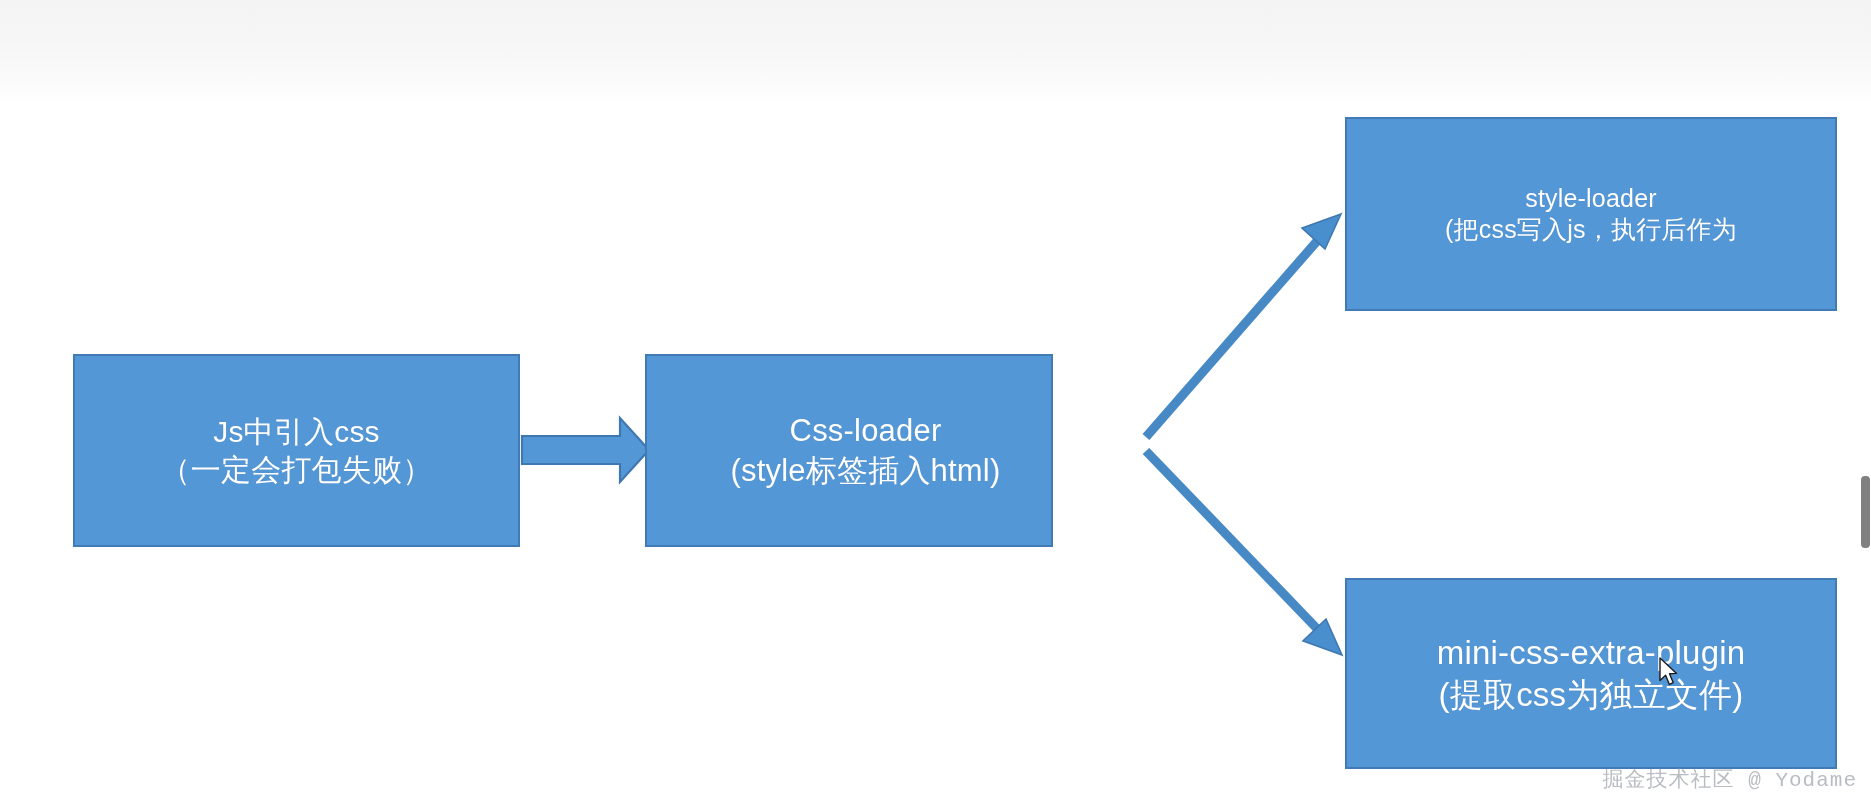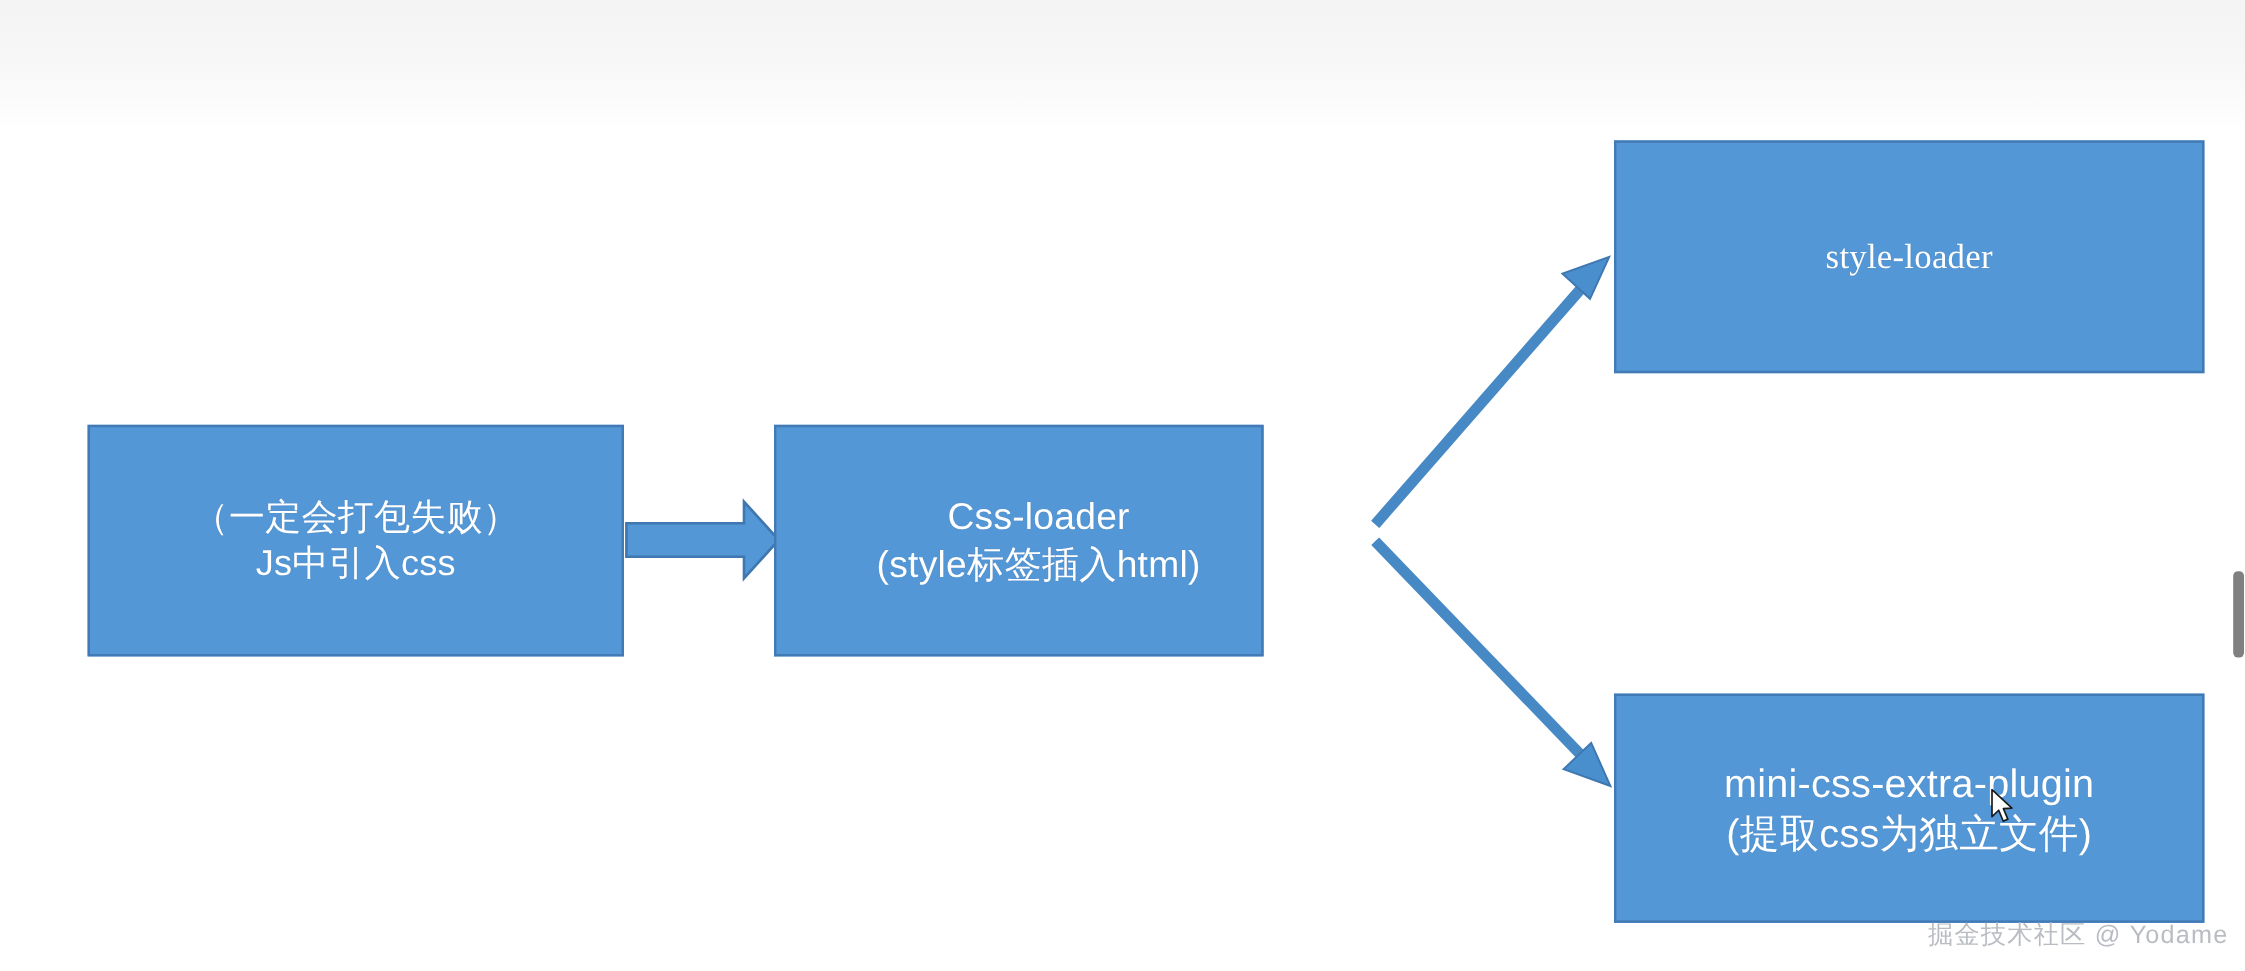--- a/index.html
+++ b/index.html
@@ -62,22 +62,21 @@
   }
   #box-css-loader {
     left: 645px; top: 354px;
     width: 408px; height: 193px;
     font-size: 31px;
     padding-left: 33px;
   }
   #box-style-loader {
     left: 1345px; top: 117px;
     width: 492px; height: 194px;
-    font-size: 29px;
-    font-family: Liberation Serif, serif;
+    font-size: 25px;
   }
   #box-mini-css {
     left: 1345px; top: 578px;
     width: 492px; height: 191px;
     font-size: 33px;
   }
 
   
   #connectors {
     position: absolute;
@@ -89,21 +88,21 @@
 
   
   #watermark {
     position: absolute;
     right: 14px;
     top: 765px;
     font-size: 21px;
     color: #b9bcc2;
     letter-spacing: 1px;
     white-space: nowrap;
-    font-family: Liberation Sans, sans-serif;
+    font-family: Liberation Mono, monospace;
   }
 
   
   #scrollbar-track {
     position: absolute;
     right: 0; top: 0;
     width: 10px;
     height: 809px;
     background: transparent;
   }
@@ -146,31 +145,32 @@
     </g>
 
     <g>
       <path d="M 1146 451 L 1325 637" stroke="#4a8fcd" stroke-width="9" stroke-linecap="butt" fill="none"></path>
       <path d="M 1146 451 L 1325 637" stroke="#3f77b0" stroke-width="9" fill="none" opacity="0.25"></path>
       <path d="M 1342 655 L 1303 641 L 1326 619 Z" fill="#4a8fcd" stroke="#3f77b0" stroke-width="1.6"></path>
     </g>
   </svg>
 
   <div class="node-box" id="box-js-import">
+    <span class="node-line">Js中引入css</span>
     <span class="node-line">（一定会打包失败）</span>
-    <span class="node-line">Js中引入css</span>
   </div>
 
   <div class="node-box" id="box-css-loader">
     <span class="node-line">Css-loader</span>
     <span class="node-line">(style标签插入html)</span>
   </div>
 
   <div class="node-box" id="box-style-loader">
     <span class="node-line">style-loader</span>
+    <span class="node-line">(把css写入js，执行后作为</span>
   </div>
 
   <div class="node-box" id="box-mini-css">
     <span class="node-line">mini-css-extra-plugin</span>
     <span class="node-line">(提取css为独立文件)</span>
   </div>
 
   <div id="watermark">掘金技术社区 @ Yodame</div>
 
   <svg id="mouse-cursor" viewBox="0 0 22 32" xmlns="http://www.w3.org/2000/svg">

